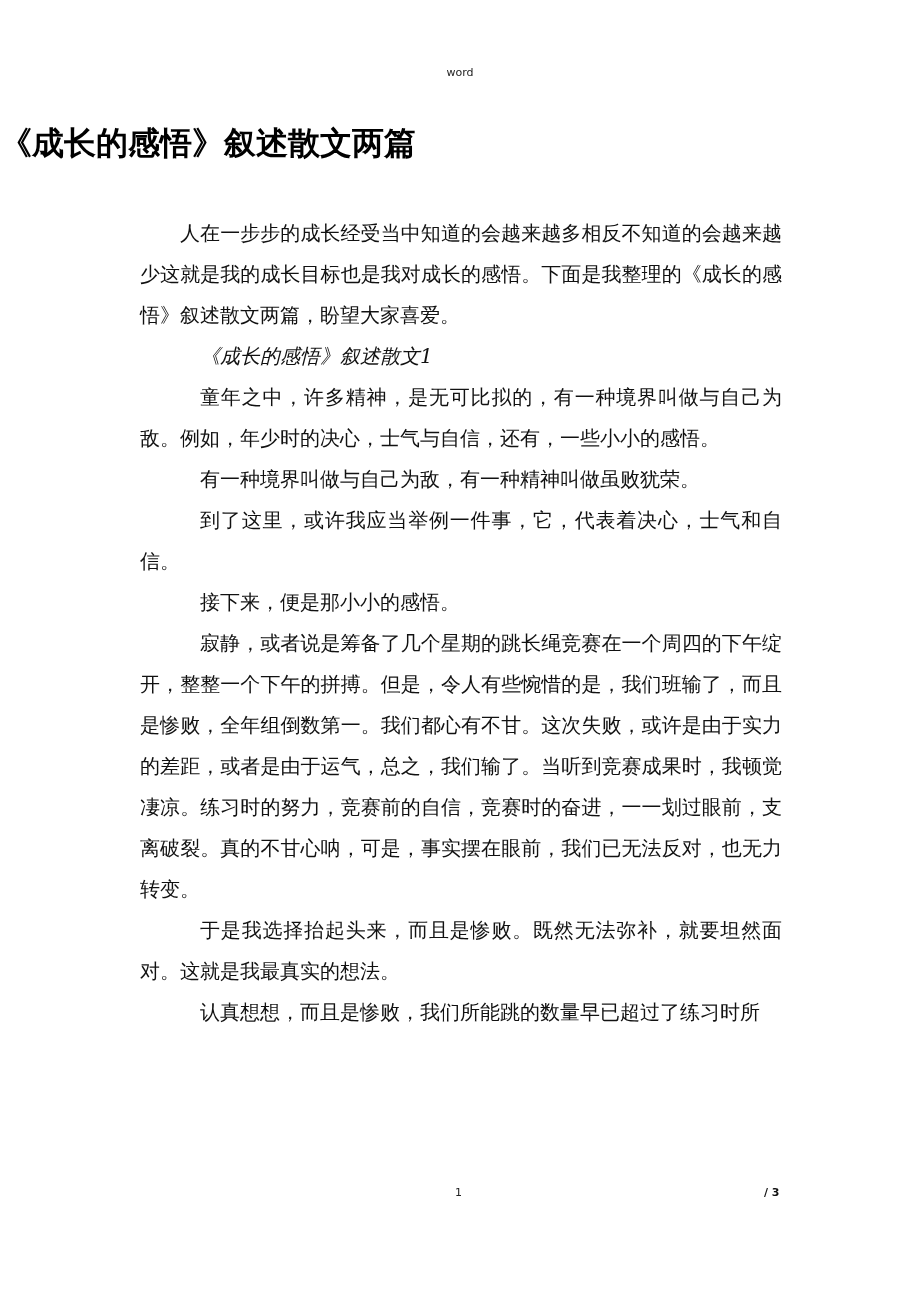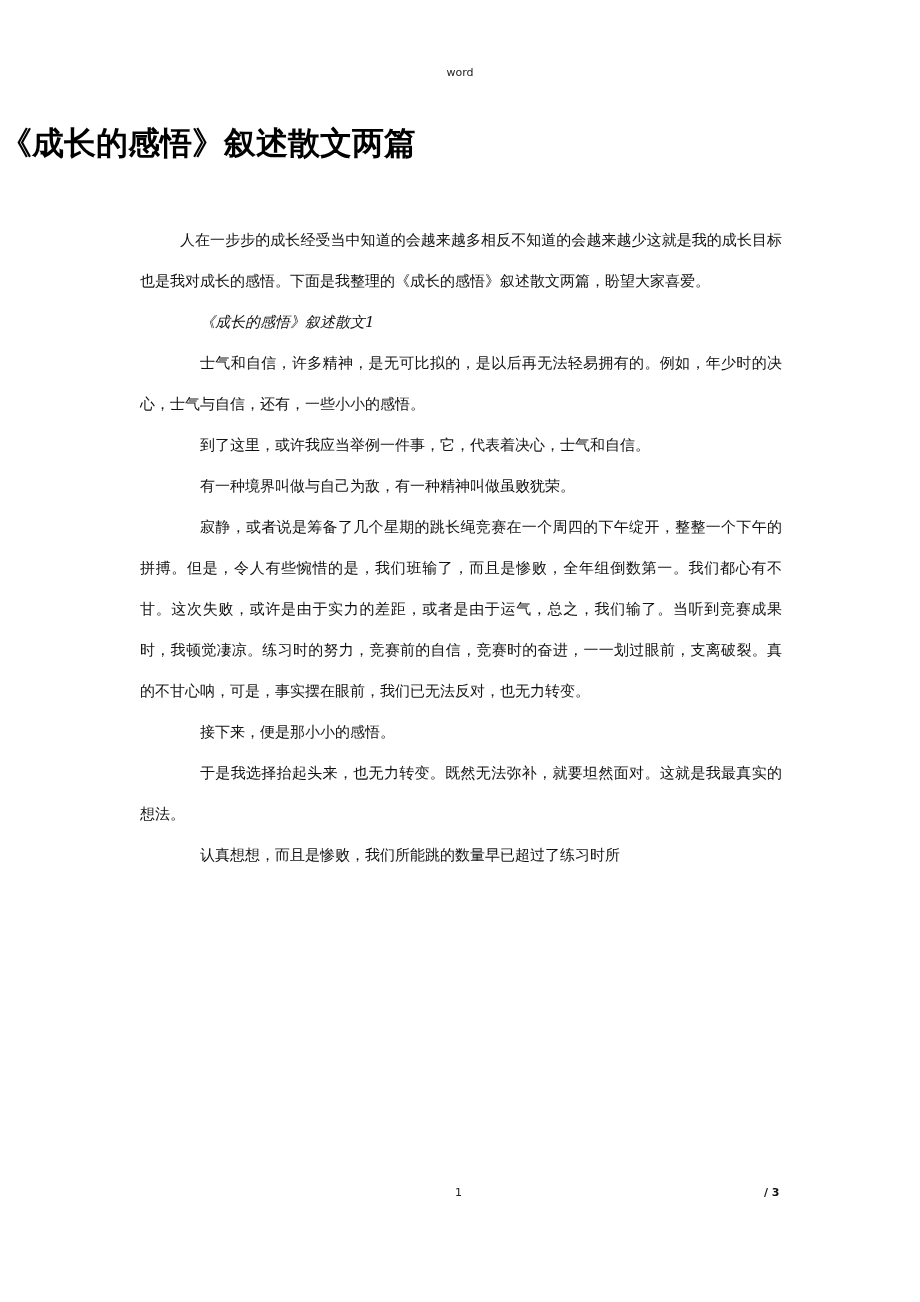--- a/index.html
+++ b/index.html
@@ -8,22 +8,22 @@
   .header-word {
     position: absolute; top: 66px; left: 0; width: 920px; text-align: center;
     font-family: "DejaVu Sans", sans-serif; font-size: 11px; color: #222;
   }
   .title {
     position: absolute; top: 122px; left: 0; width: 920px; text-align: left;
     font-family: "DejaVu Sans", sans-serif; font-size: 32px; font-weight: bold; color: #000;
     letter-spacing: 0px;
   }
   .body {
-    position: absolute; left: 140px; top: 220px; width: 642px;
-    font-family: "DejaVu Serif", serif; font-size: 15px; color: #111;
+    position: absolute; left: 140px; top: 213px; width: 642px;
+    font-family: "DejaVu Serif", serif; font-size: 20px; color: #111;
     line-height: 41px;
   }
   .p { margin: 0; text-align: justify; text-align-last: left; }
   .indent { text-indent: 40px; }
   .indent2 { text-indent: 60px; }
   .sub { padding-left: 60px; text-indent: 0; font-style: italic; }
   .footer-page {
     position: absolute; top: 1186px; left: 455px;
     font-family: "DejaVu Sans", sans-serif; font-size: 11px; color: #222;
   }
@@ -35,24 +35,24 @@
 </head>
 <body>
 
 <div class="page">
   <div class="header-word">word</div>
   <div class="title">《成长的感悟》叙述散文两篇</div>
 
   <div class="body">
     <p class="p indent">人在一步步的成长经受当中知道的会越来越多相反不知道的会越来越少这就是我的成长目标也是我对成长的感悟。下面是我整理的《成长的感悟》叙述散文两篇，盼望大家喜爱。</p>
     <p class="p sub">《成长的感悟》叙述散文1</p>
-    <p class="p indent2">士气和自信，许多精神，是无可比拟的，是以后再无法轻易拥有的。例如，年少时的决心，士气与自信，还有，一些小小的感悟。</p>
+    <p class="p indent2">童年之中，许多精神，是无可比拟的，有一种境界叫做与自己为敌。例如，年少时的决心，士气与自信，还有，一些小小的感悟。</p>
+    <p class="p indent2">有一种境界叫做与自己为敌，有一种精神叫做虽败犹荣。</p>
     <p class="p indent2">到了这里，或许我应当举例一件事，它，代表着决心，士气和自信。</p>
-    <p class="p indent2">有一种境界叫做与自己为敌，有一种精神叫做虽败犹荣。</p>
+    <p class="p indent2">接下来，便是那小小的感悟。</p>
     <p class="p indent2">寂静，或者说是筹备了几个星期的跳长绳竞赛在一个周四的下午绽开，整整一个下午的拼搏。但是，令人有些惋惜的是，我们班输了，而且是惨败，全年组倒数第一。我们都心有不甘。这次失败，或许是由于实力的差距，或者是由于运气，总之，我们输了。当听到竞赛成果时，我顿觉凄凉。练习时的努力，竞赛前的自信，竞赛时的奋进，一一划过眼前，支离破裂。真的不甘心呐，可是，事实摆在眼前，我们已无法反对，也无力转变。</p>
-    <p class="p indent2">接下来，便是那小小的感悟。</p>
-    <p class="p indent2">于是我选择抬起头来，也无力转变。既然无法弥补，就要坦然面对。这就是我最真实的想法。</p>
+    <p class="p indent2">于是我选择抬起头来，而且是惨败。既然无法弥补，就要坦然面对。这就是我最真实的想法。</p>
     <p class="p indent2">认真想想，而且是惨败，我们所能跳的数量早已超过了练习时所</p>
   </div>
 
   <div class="footer-page">1</div>
   <div class="footer-total">/ 3</div>
 </div>
 
 </body></html>

